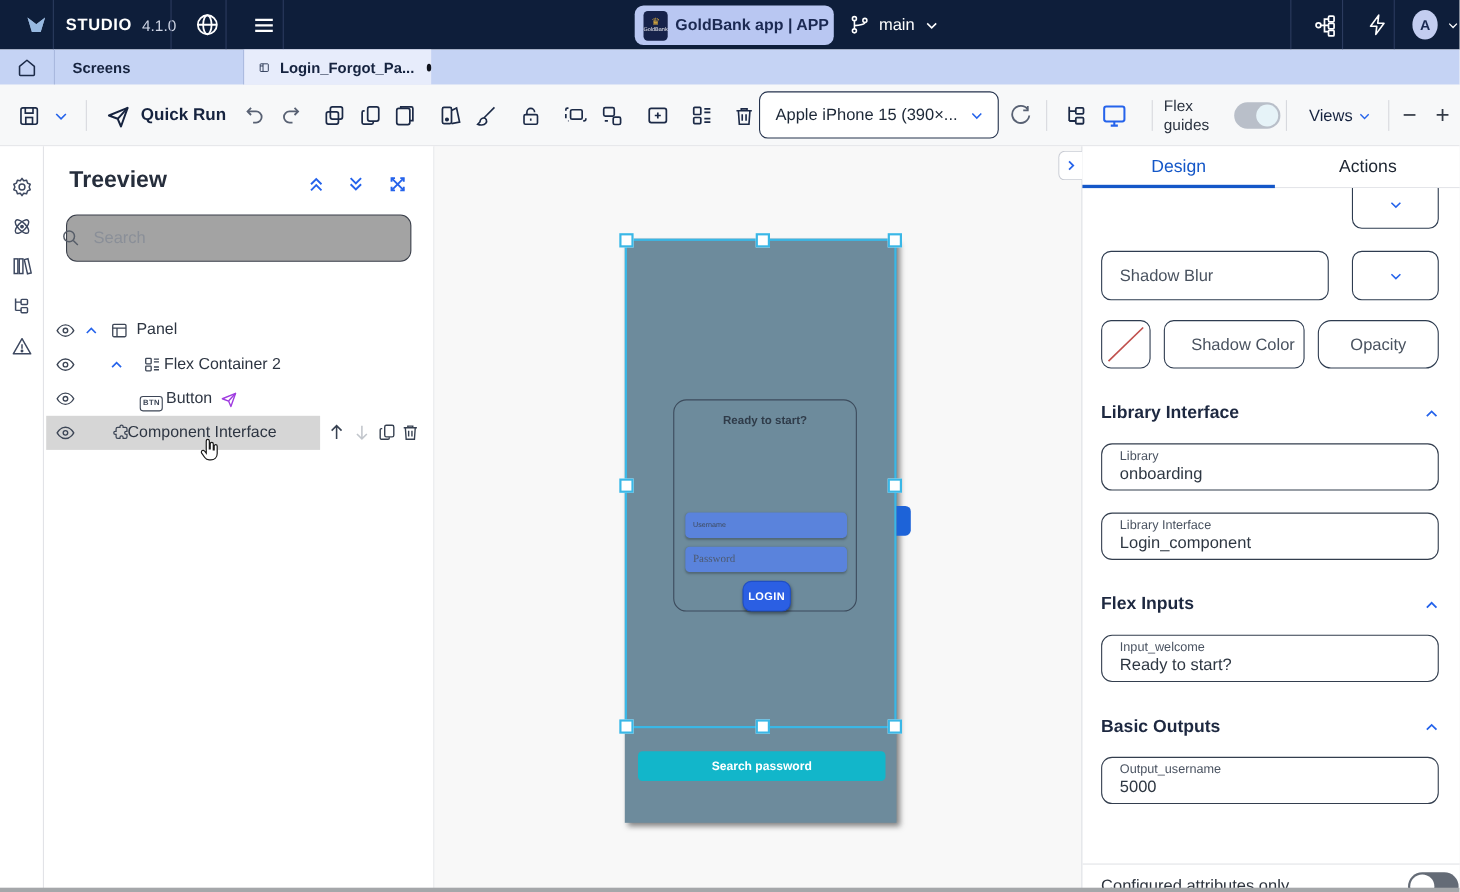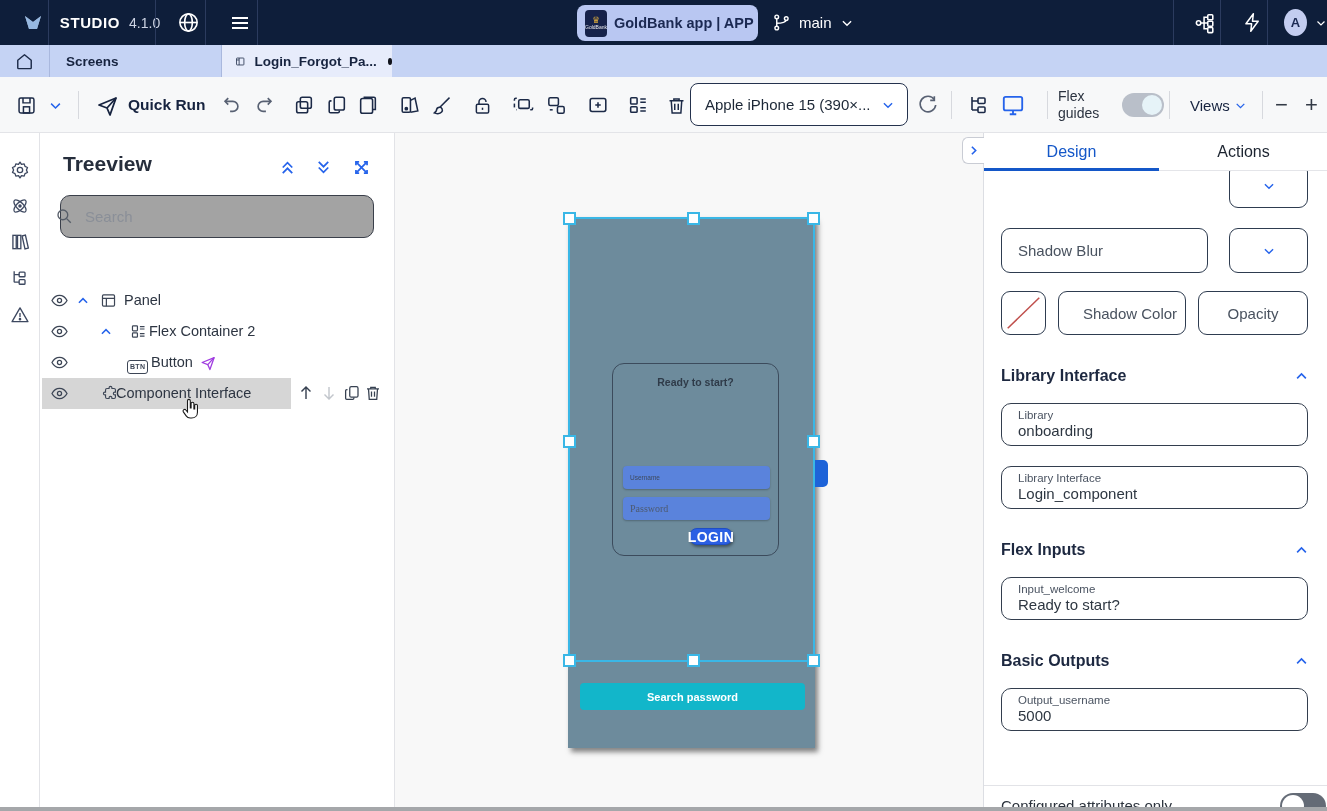--- a/index.html
+++ b/index.html
@@ -67,21 +67,21 @@
   .row-act { position:absolute; top:6px; color:#374151; }
   .row-act.dim { color:#c2c6cc; }
 
   
   #phone { position:absolute; left:173px; top:84px; width:247px; height:531px; background:#6d8b9c; box-shadow:3px 4px 5px rgba(35,35,35,.55); }
   #login-card { position:absolute; left:44px; top:146px; width:167px; height:193px; border:1.2px solid #3c4b5c; border-radius:12px; }
   #welcome-txt { position:absolute; left:0; top:12px; width:100%; text-align:center; font-size:10.5px; font-weight:bold; color:#2f3b49; }
   .mock-input { position:absolute; left:10px; width:147px; height:23px; background:#5a83dc; border-radius:4px; display:flex; align-items:center; padding-left:7px; box-shadow:0 1px 2px rgba(0,0,0,.25); }
   #username-input { top:102px; } #username-input span { font-size:6.5px; color:#3e4a5e; }
   #password-input { top:133px; } #password-input span { font-family:"Liberation Serif",serif; font-size:10px; color:#4d5a70; }
-  #login-btn { position:absolute; left:76px; top:164px; width:44px; height:17px; background:#2b5fe3; border-radius:8px; color:#fff; font-size:14px; font-weight:bold; display:flex; align-items:center; justify-content:center; letter-spacing:.4px; box-shadow:1px 2px 3px rgba(0,0,0,.4); border:1px solid #1f4ec4; }
+  #login-btn { position:absolute; left:62px; top:164px; width:44px; height:28px; background:#2b5fe3; border-radius:8px; color:#fff; font-size:10px; font-weight:bold; display:flex; align-items:center; justify-content:center; letter-spacing:.4px; box-shadow:1px 2px 3px rgba(0,0,0,.4); border:1px solid #1f4ec4; }
   #forgot-btn { position:absolute; left:12px; top:466px; width:225px; height:27px; background:#12b6ca; border-radius:4px; color:#fff; font-size:11px; font-weight:bold; display:flex; align-items:center; justify-content:center; }
   #selection { position:absolute; left:173px; top:84px; width:247px; height:445px; border:2px solid #3ab7e6; }
   .handle { position:absolute; width:13px; height:13px; background:#fff; border:2px solid #3ab7e6; }
   #side-tab { position:absolute; left:420px; top:327px; width:13px; height:27px; background:#1d63d8; border-radius:0 5px 5px 0; }
 
   
   #collapse-btn { position:absolute; left:-22px; top:4px; width:22px; height:27px; background:#fff; border:1px solid #c9ccd4; border-right:none; border-radius:6px 0 0 6px; display:flex; align-items:center; justify-content:center; color:#2563eb; }
   #insp-tabs { position:absolute; left:0; top:0; width:344px; height:38px; border-bottom:1px solid #e4e5e9; }
   #tab-design { position:absolute; left:0; top:0; width:175px; height:38px; display:flex; align-items:center; justify-content:center; font-size:16px; color:#1457c8; }
   #tab-design-underline { position:absolute; left:0; top:35px; width:175px; height:3px; background:#1457c8; }
@@ -587,21 +587,21 @@
     </div>
 
     <div class="ddbox" style="left:17px;top:120px;width:45px;height:44px;">
       <svg width="45" height="44" viewBox="0 0 45 44">
           <line x1="6" y1="38" x2="39" y2="6" stroke="#c0504d" stroke-width="1.6"></line>
         </svg>
     </div>
     <div class="fbox" style="left:74px;top:120px;width:128px;height:44px;justify-content:center;padding-left:16px;">
       <span>Shadow Color</span>
     </div>
-    <div class="fbox" style="left:214px;top:120px;width:110px;height:44px;justify-content:center;padding-left:0;">
+    <div class="fbox" style="left:214px;top:120px;width:110px;height:44px;justify-content:center;padding-left:0;border-radius:12px;">
       <span>Opacity</span>
     </div>
 
     <div class="sec-hdr" style="top:196px;">Library Interface</div>
     <div class="sec-chev" style="top:198px;">
       <svg width="15" height="15" viewBox="0 0 24 24" fill="none" stroke="#2563eb" stroke-width="2.6">
           <path d="M5 15l7-7 7 7"></path>
         </svg>
     </div>
     <div class="vbox" style="top:232px;">

